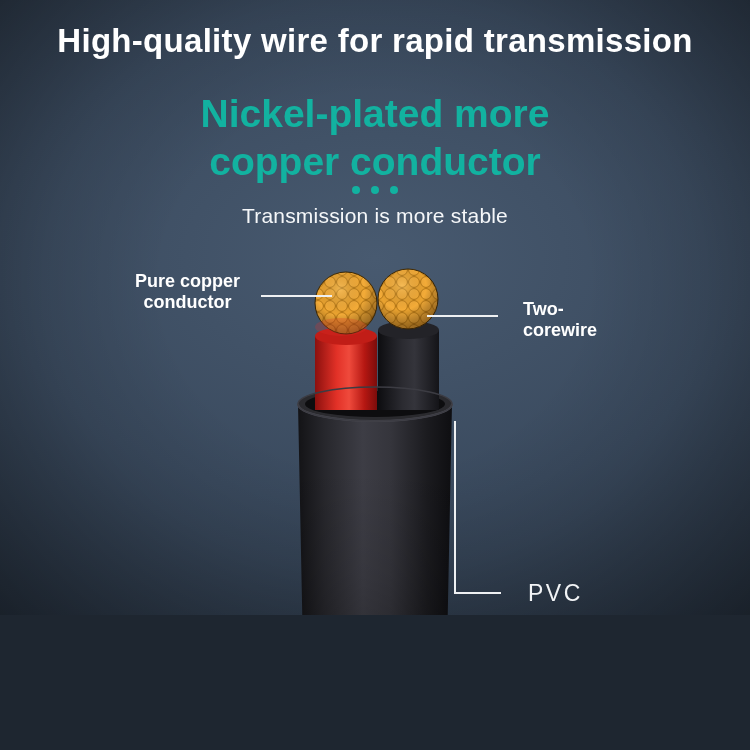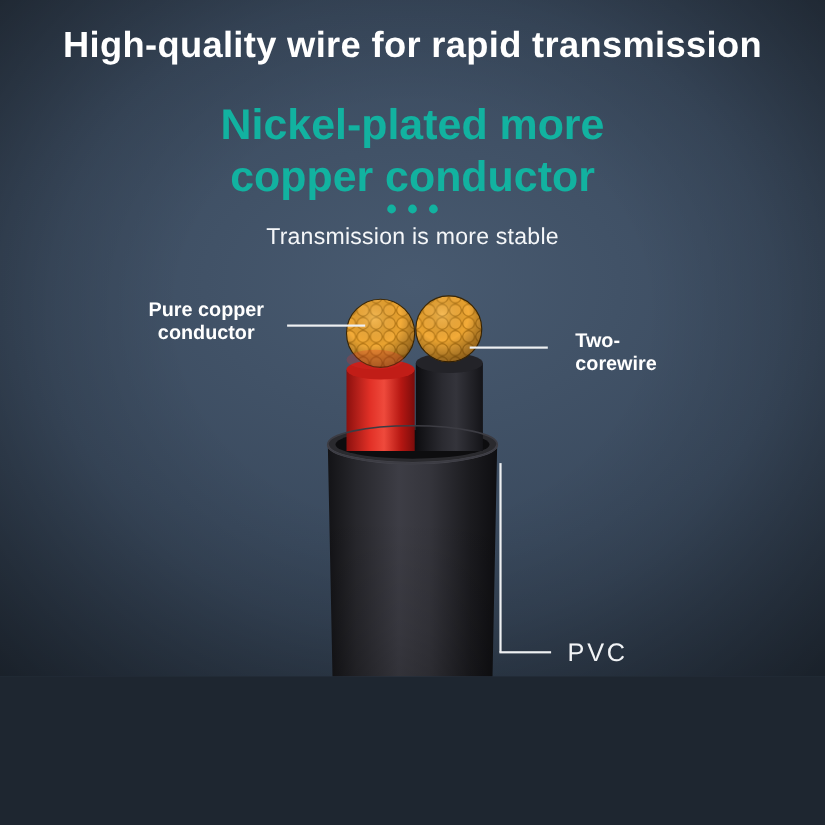--- a/index.html
+++ b/index.html
@@ -25,21 +25,21 @@
   .dots { position:absolute; top:186px; left:0; width:100%; display:flex; justify-content:center; gap:11px; }
   .dot  { width:8px; height:8px; border-radius:50%; background:var(--accent_teal, #12b2a0); }
   .tagline {
     position:absolute; top:204px; left:0; width:100%;
     text-align:center; color:#f5f7f9; font-size:21px; font-weight:500; letter-spacing:0.2px;
   }
   .callout { position:absolute; color:#ffffff; font-weight:bold; font-size:18px; line-height:21px; }
   .callout-left  { left:124px; top:271px; text-align:center;margin-left:11px; }
   .callout-right { left:503px; top:299px; text-align:left;margin-left:20px; }
   .pvc-label {
-    position:absolute; left:516px; top:580px;
+    position:absolute; left:528px; top:580px;
     color:#f2f4f6; font-size:23px; letter-spacing:2.5px; font-weight:500;
   }
   .lead { position:absolute; background:#eef0f2; }
   .lead-left  { left:261px; top:295px; width:71px; height:2px; }
   .lead-right { left:427px; top:315px; width:71px; height:2px; }
   .lead-pvc-v { left:454px; top:421px; width:2px;  height:172px; }
   .lead-pvc-h { left:454px; top:592px; width:47px; height:2px; }
   svg { display:block; }
 </style>
 </head>

